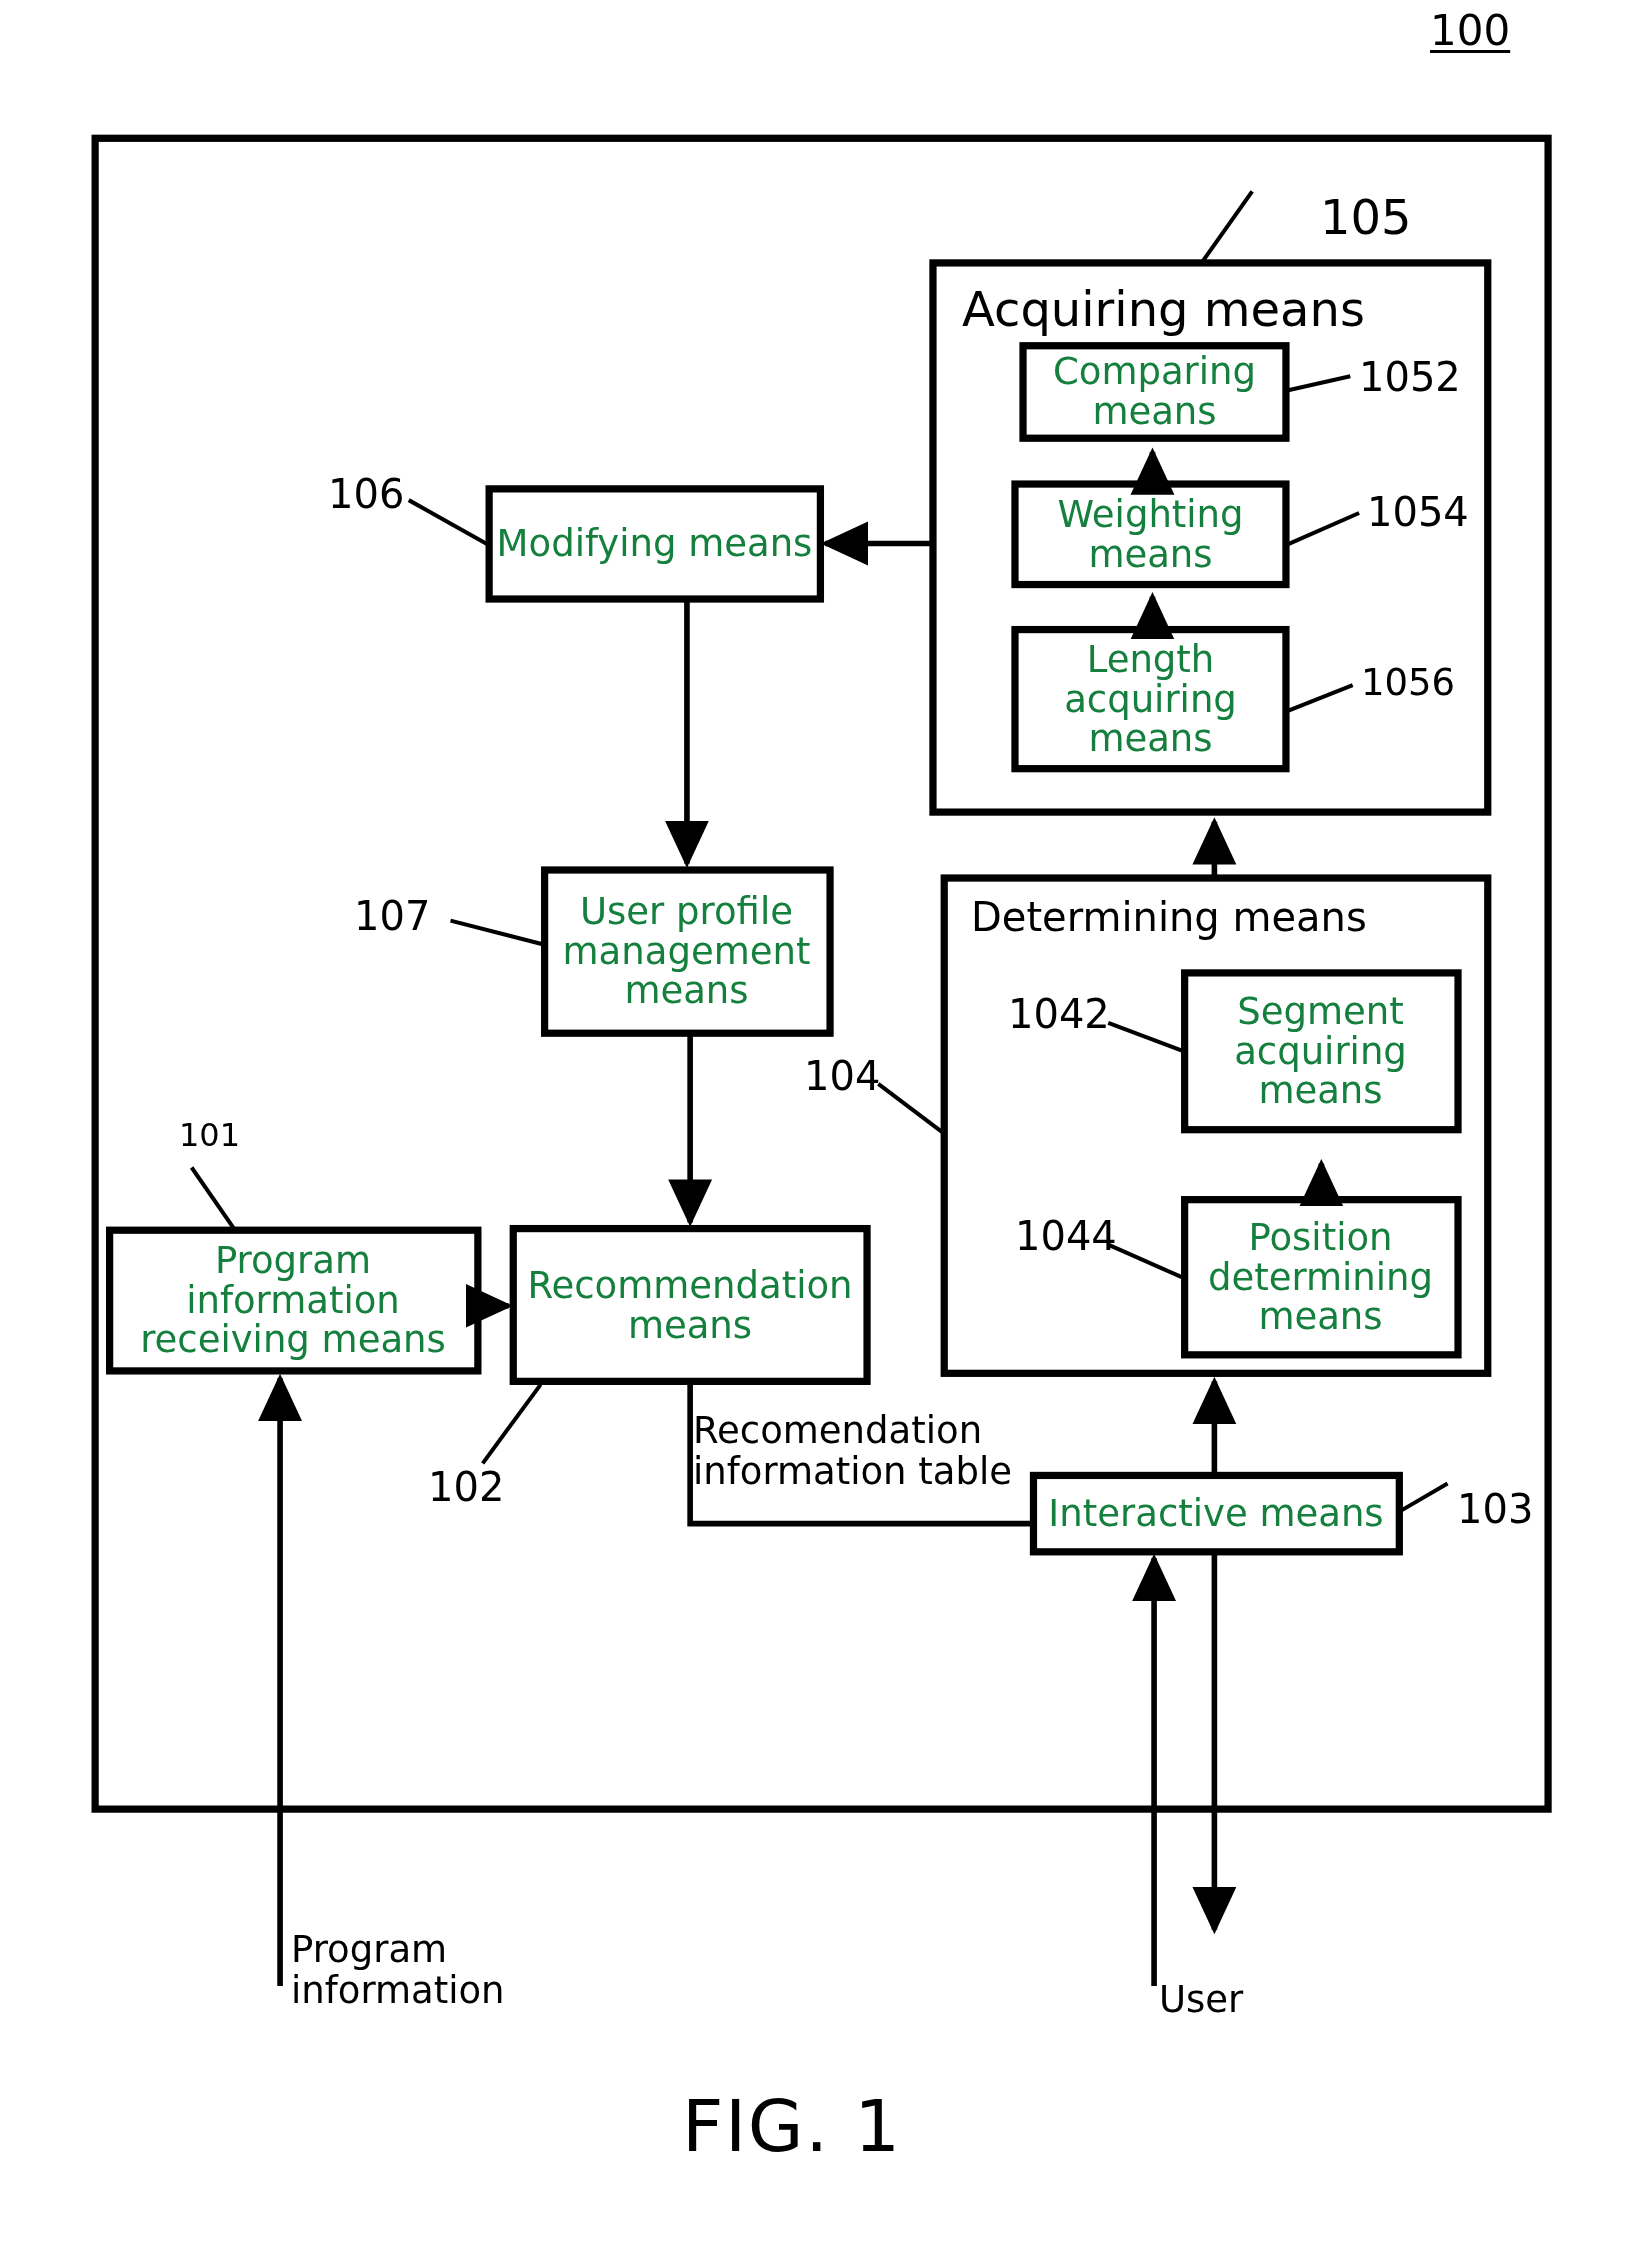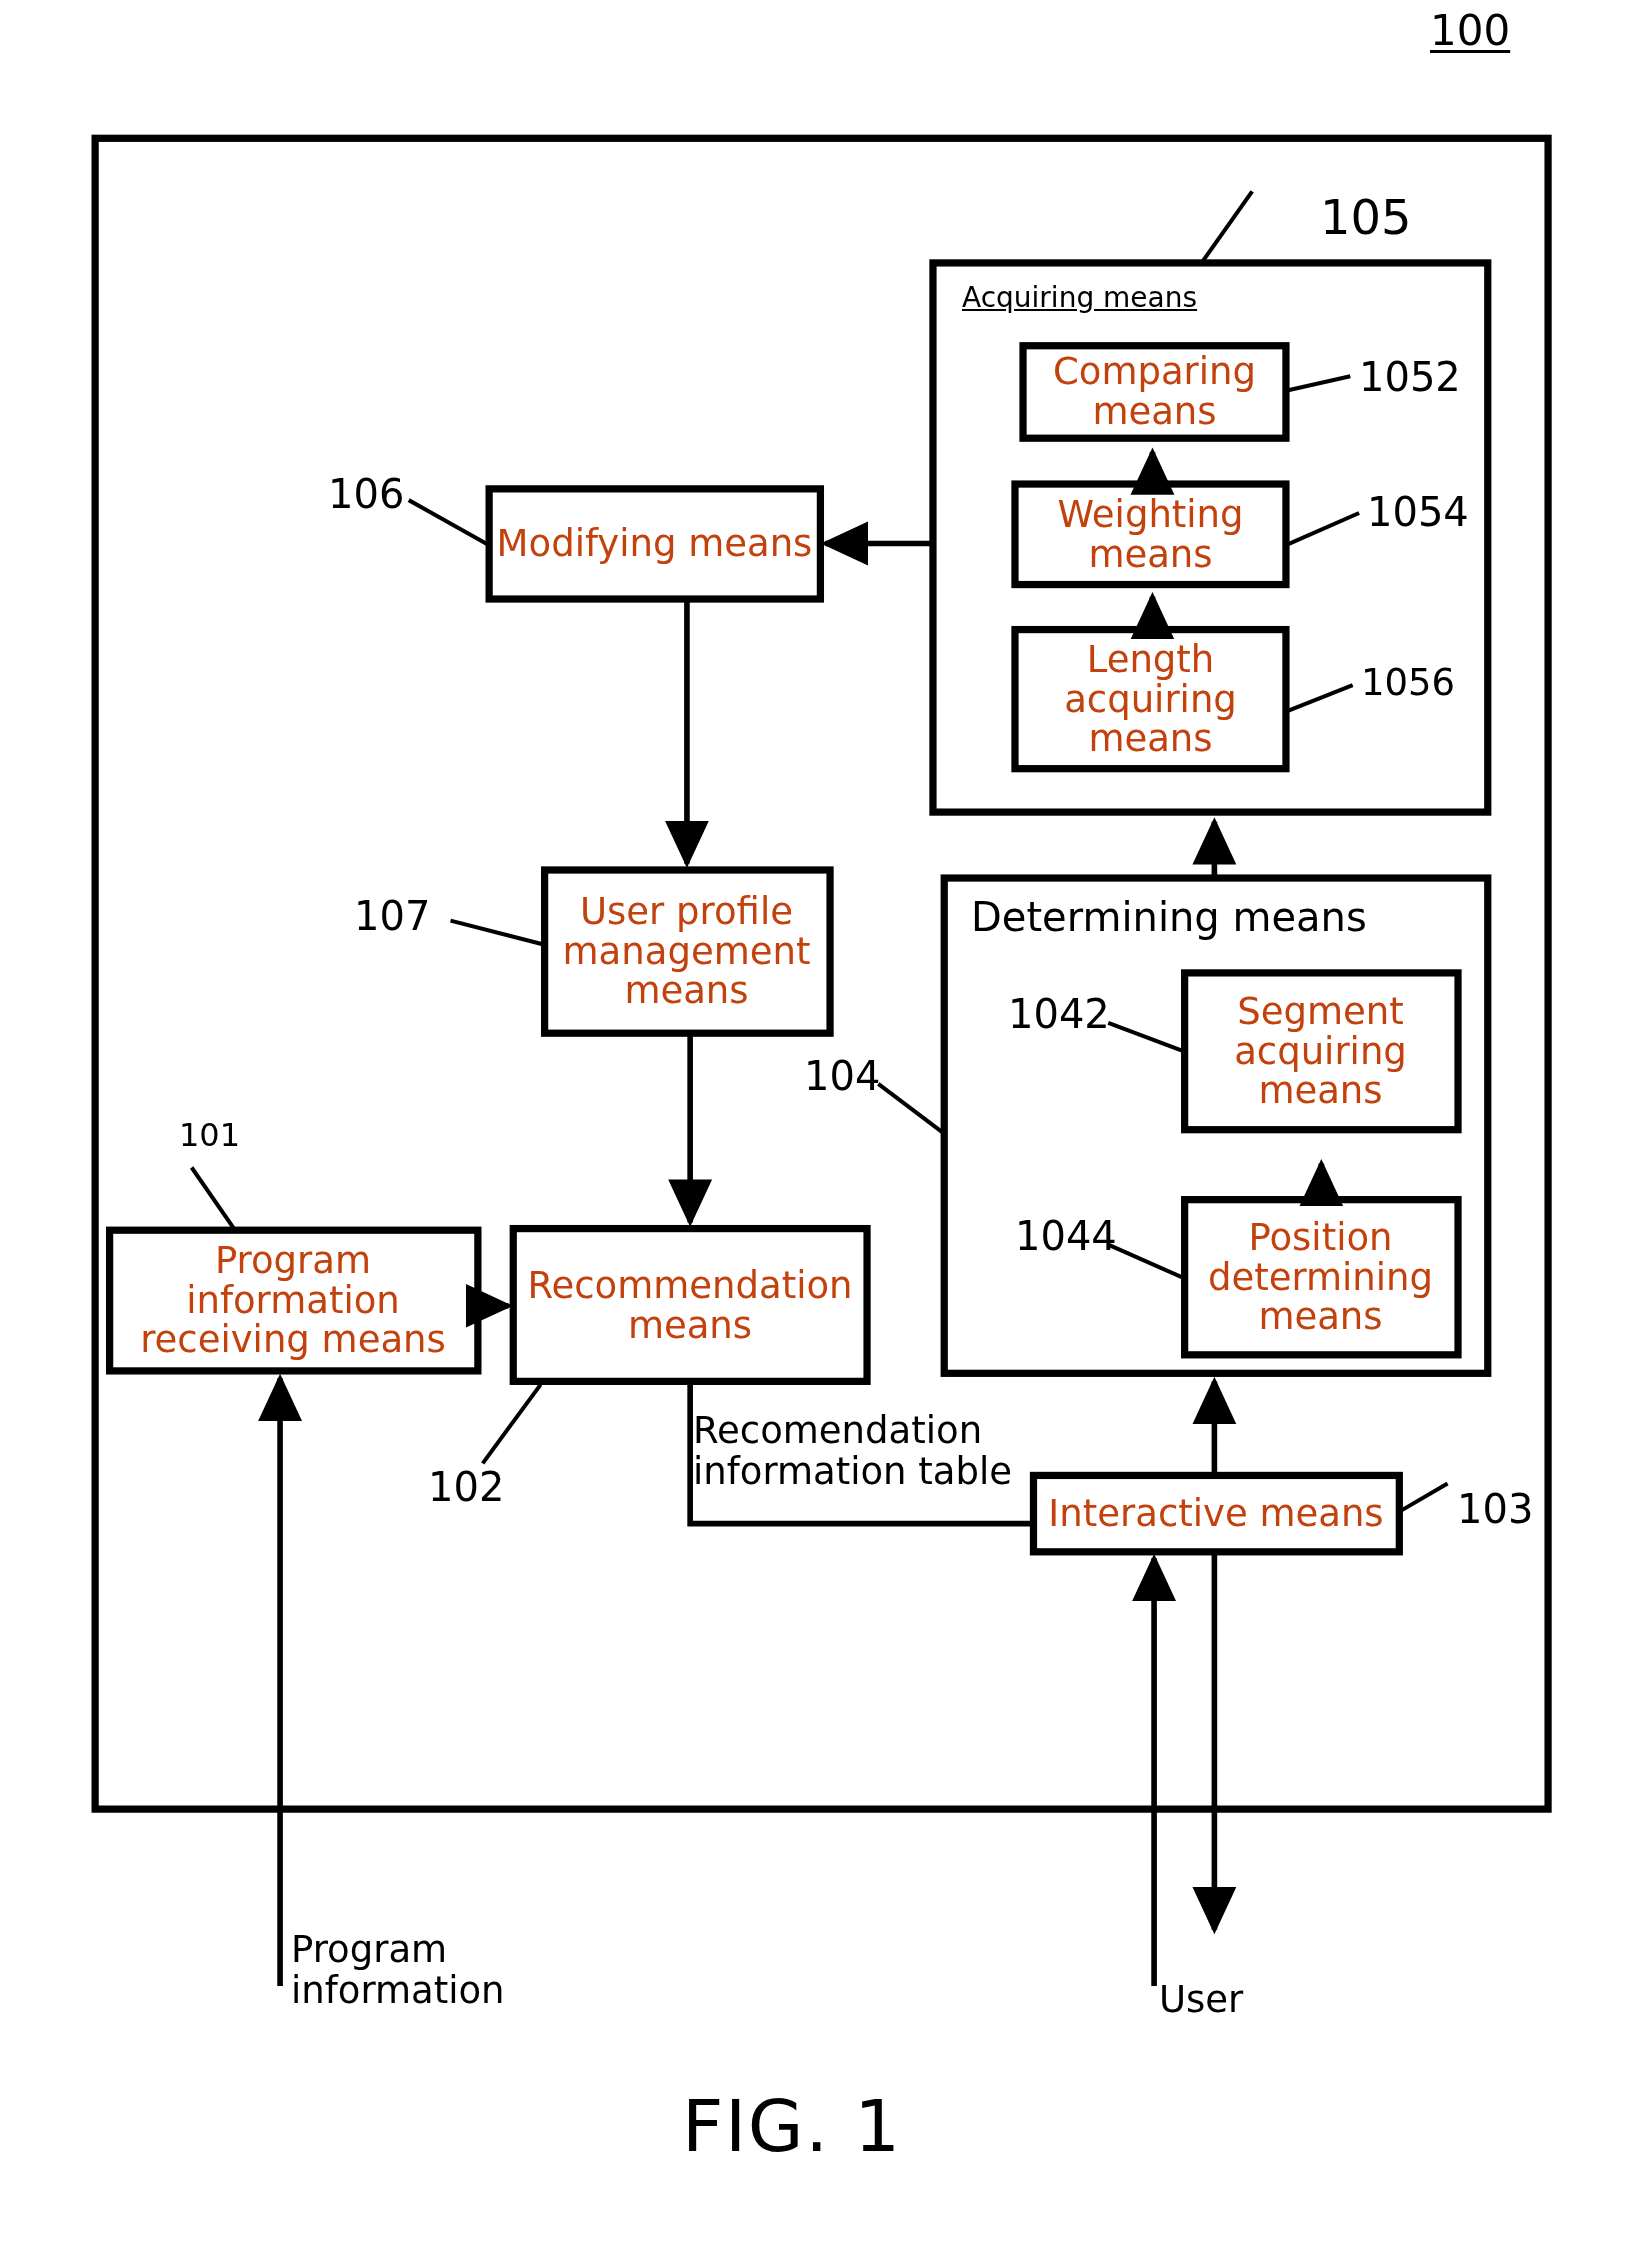--- a/index.html
+++ b/index.html
@@ -24,21 +24,21 @@
     top: 0;
     width: 1640px;
     height: 2261px;
   }
   .box-label {
     position: absolute;
     display: flex;
     align-items: center;
     justify-content: center;
     text-align: center;
-    color: #c2410c;
+    color: #15803d;
     font-family: "DejaVu Sans", sans-serif;
     line-height: 1.08;
     pointer-events: none;
   }
   .plain-text {
     position: absolute;
     color: #000000;
     font-family: "DejaVu Sans", sans-serif;
     line-height: 1.1;
     white-space: pre;
@@ -155,21 +155,21 @@
 
     <line x1="1435" y1="2470" x2="1435" y2="1938" stroke="#000000" stroke-width="7" marker-end="url(#arrowhead)"></line>
 
     <line x1="1510" y1="1930" x2="1510" y2="2400" stroke="#000000" stroke-width="7" marker-end="url(#arrowhead)"></line>
 
     <line x1="348" y1="2470" x2="348" y2="1714" stroke="#000000" stroke-width="7" marker-end="url(#arrowhead)"></line>
   </svg>
 
   <div class="top-ref" style="left:1430px; top:6.4px; font-size:42px;">100</div>
 
-  <div class="group-title" style="left:962px; top:281px; font-size:28px;text-decoration:underline;">Acquiring means</div>
+  <div class="group-title" style="left:962px; top:281px; font-size:48px;">Acquiring means</div>
   <div class="ref-num" style="left:1320px; top:189px; font-size:48px;">105</div>
 
   <div class="box-label" style="left: 1023px; top: 346px; width: 263px; height: 92px; font-size: 37px; white-space: pre-line;">Comparing
 means</div>
   <div class="ref-num" style="left:1359px; top:354px; font-size:40px;">1052</div>
 
   <div class="box-label" style="left: 1015px; top: 484px; width: 271px; height: 101px; font-size: 37px; white-space: pre-line;">Weighting
 means</div>
   <div class="ref-num" style="left:1367px; top:489px; font-size:40px;">1054</div>
 

